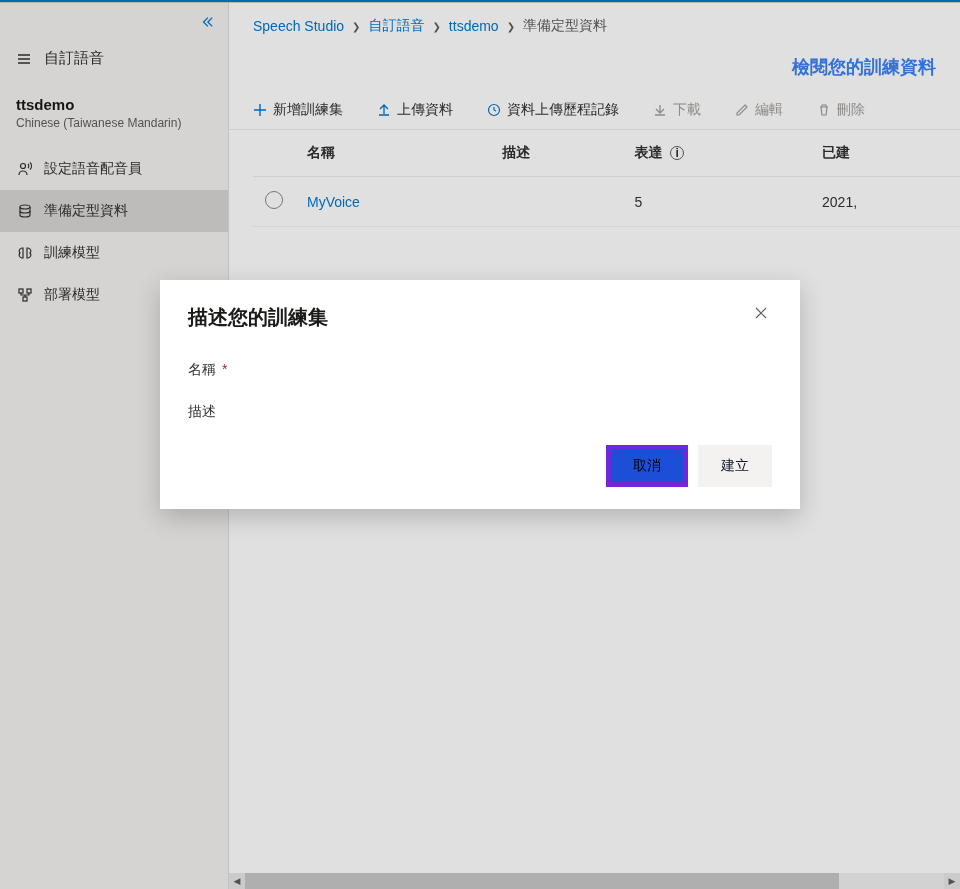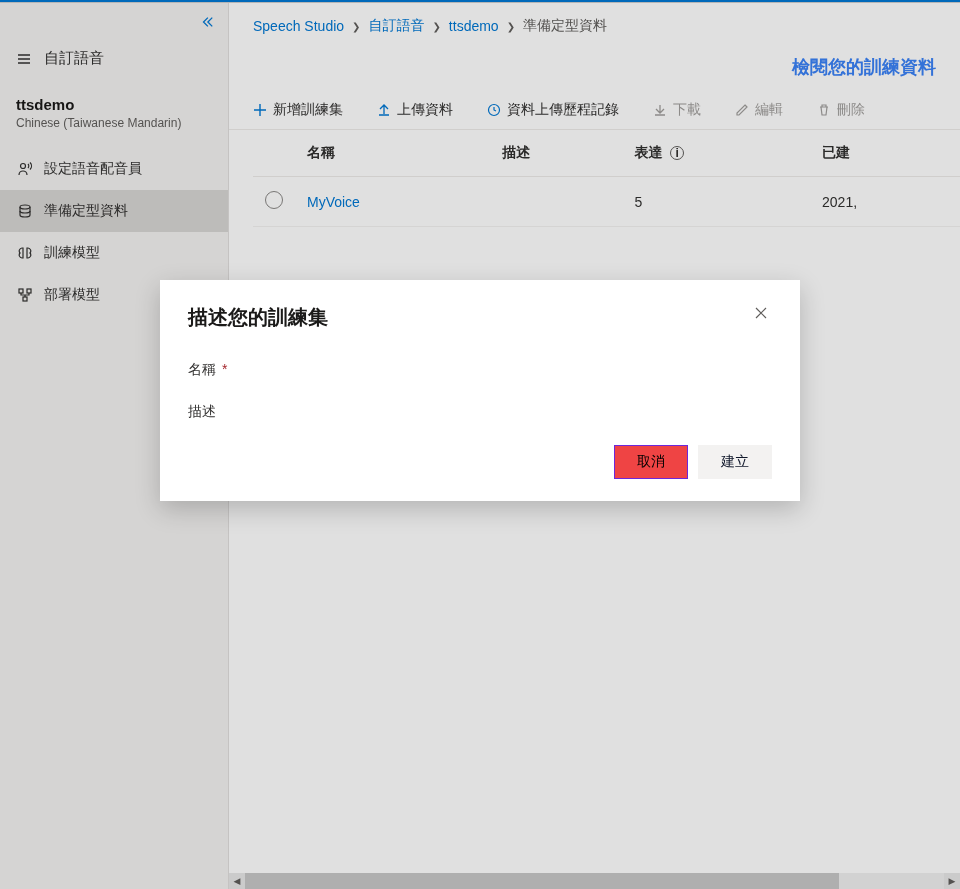--- a/index.html
+++ b/index.html
@@ -274,22 +274,22 @@
 }
 .dialog-footer {
   display: flex;
   justify-content: flex-end;
   gap: 10px;
   margin-top: 10px;
 }
 .btn {
   padding: 7px 22px;
   font-size: 14px;
-  border: 1px solid #6d28d9;
-  background: #ef4444;
+  border: 5px solid #6d28d9;
+  background: #1d4ed8;
   cursor: pointer;
   font-family: inherit;
 }
 .btn.primary {
   background: #f3f2f1;
   border: 1px solid #f3f2f1;
   color: #0f172a;
   cursor: default;
 }
 svg { display: block; }

